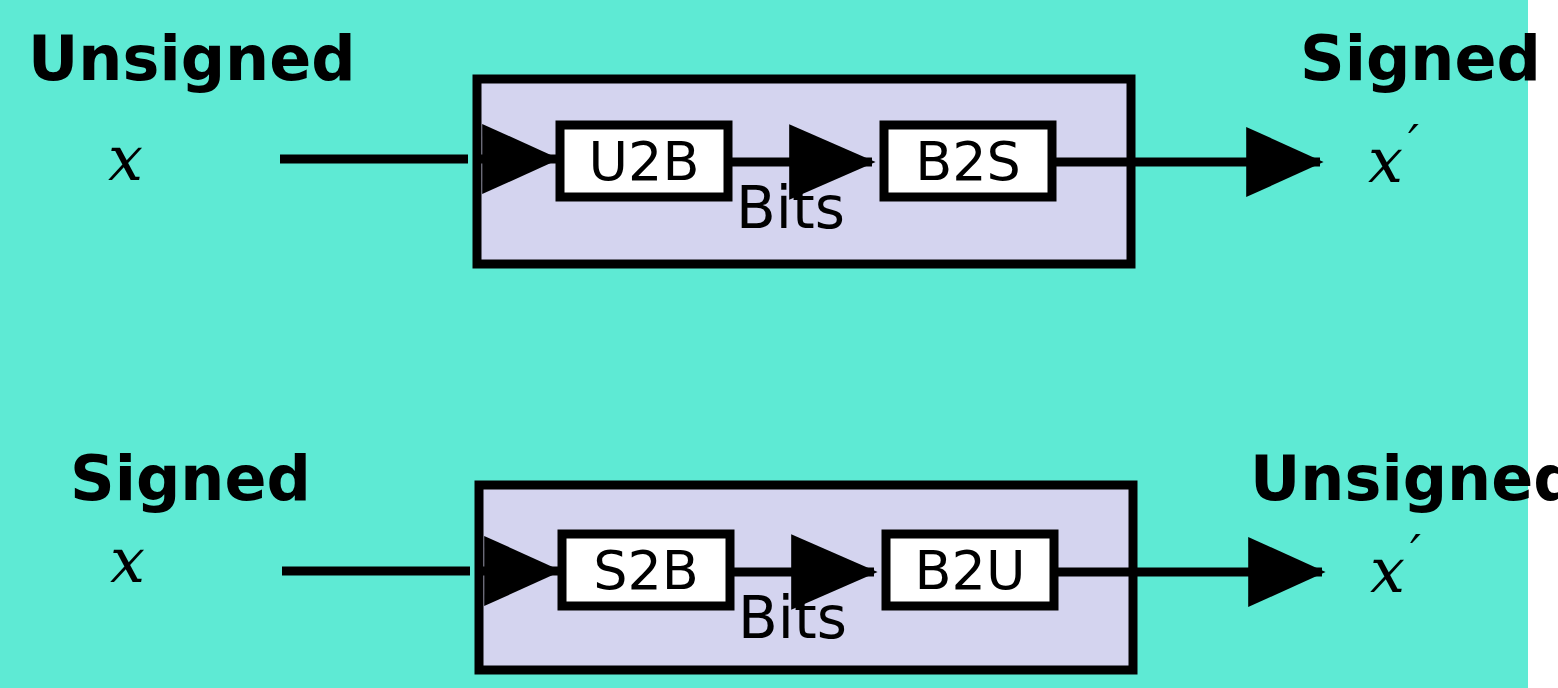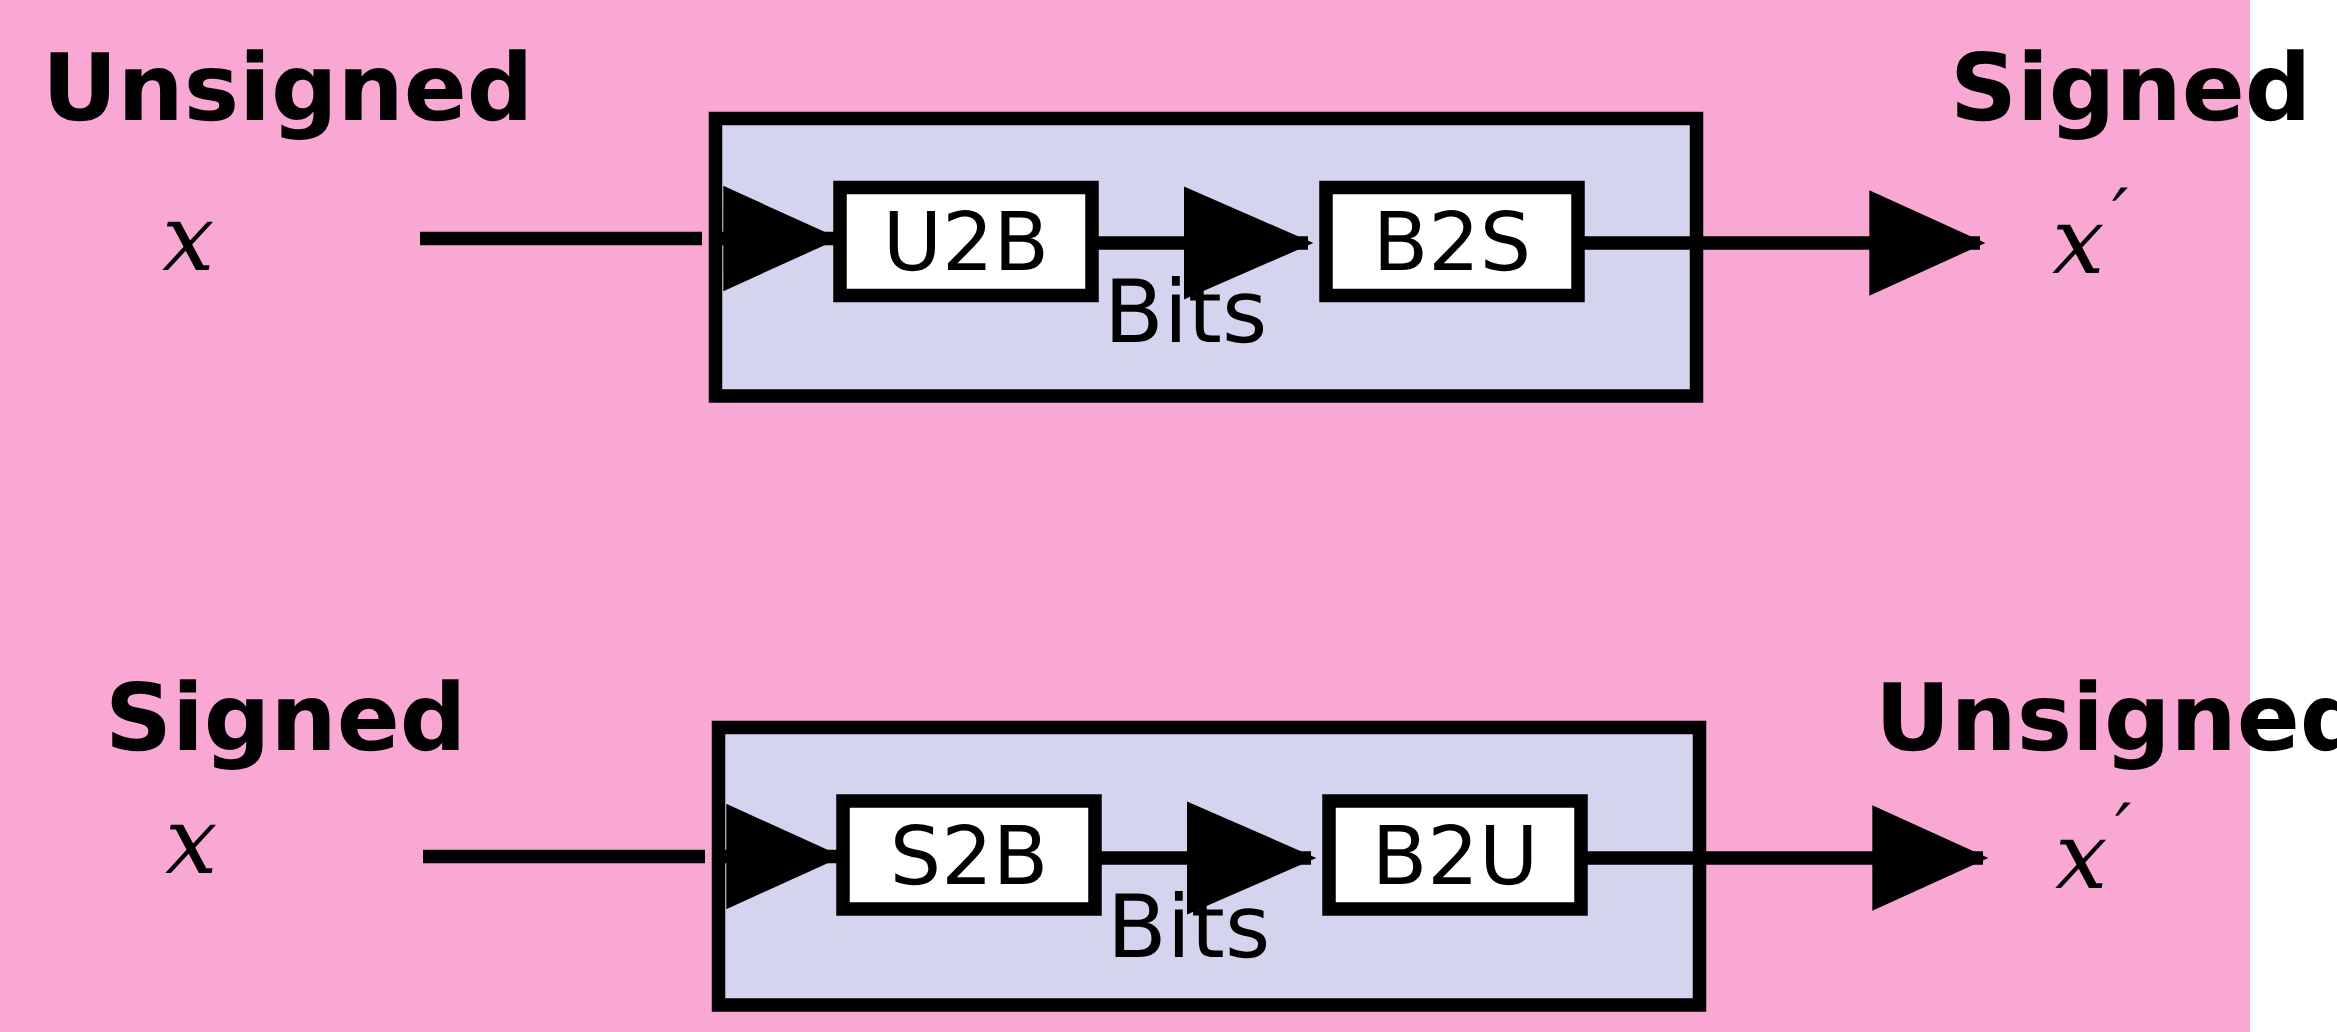--- a/index.html
+++ b/index.html
@@ -10,21 +10,22 @@
   body {
     width: 1558px;
     height: 688px;
     overflow: hidden;
     font-family: "Liberation Sans", sans-serif;
   }
   #stage {
     position: relative;
     width: 1500px;
     height: 688px;
-    background: #f9a8d4;
+    background: #5eead4;
+    padding-left: 28px;
   }
   svg.diagram-layer {
     position: absolute;
     top: 0;
     left: 0;
     width: 1558px;
     height: 688px;
   }
   .hdr-label {
     font-family: "DejaVu Sans", sans-serif;

